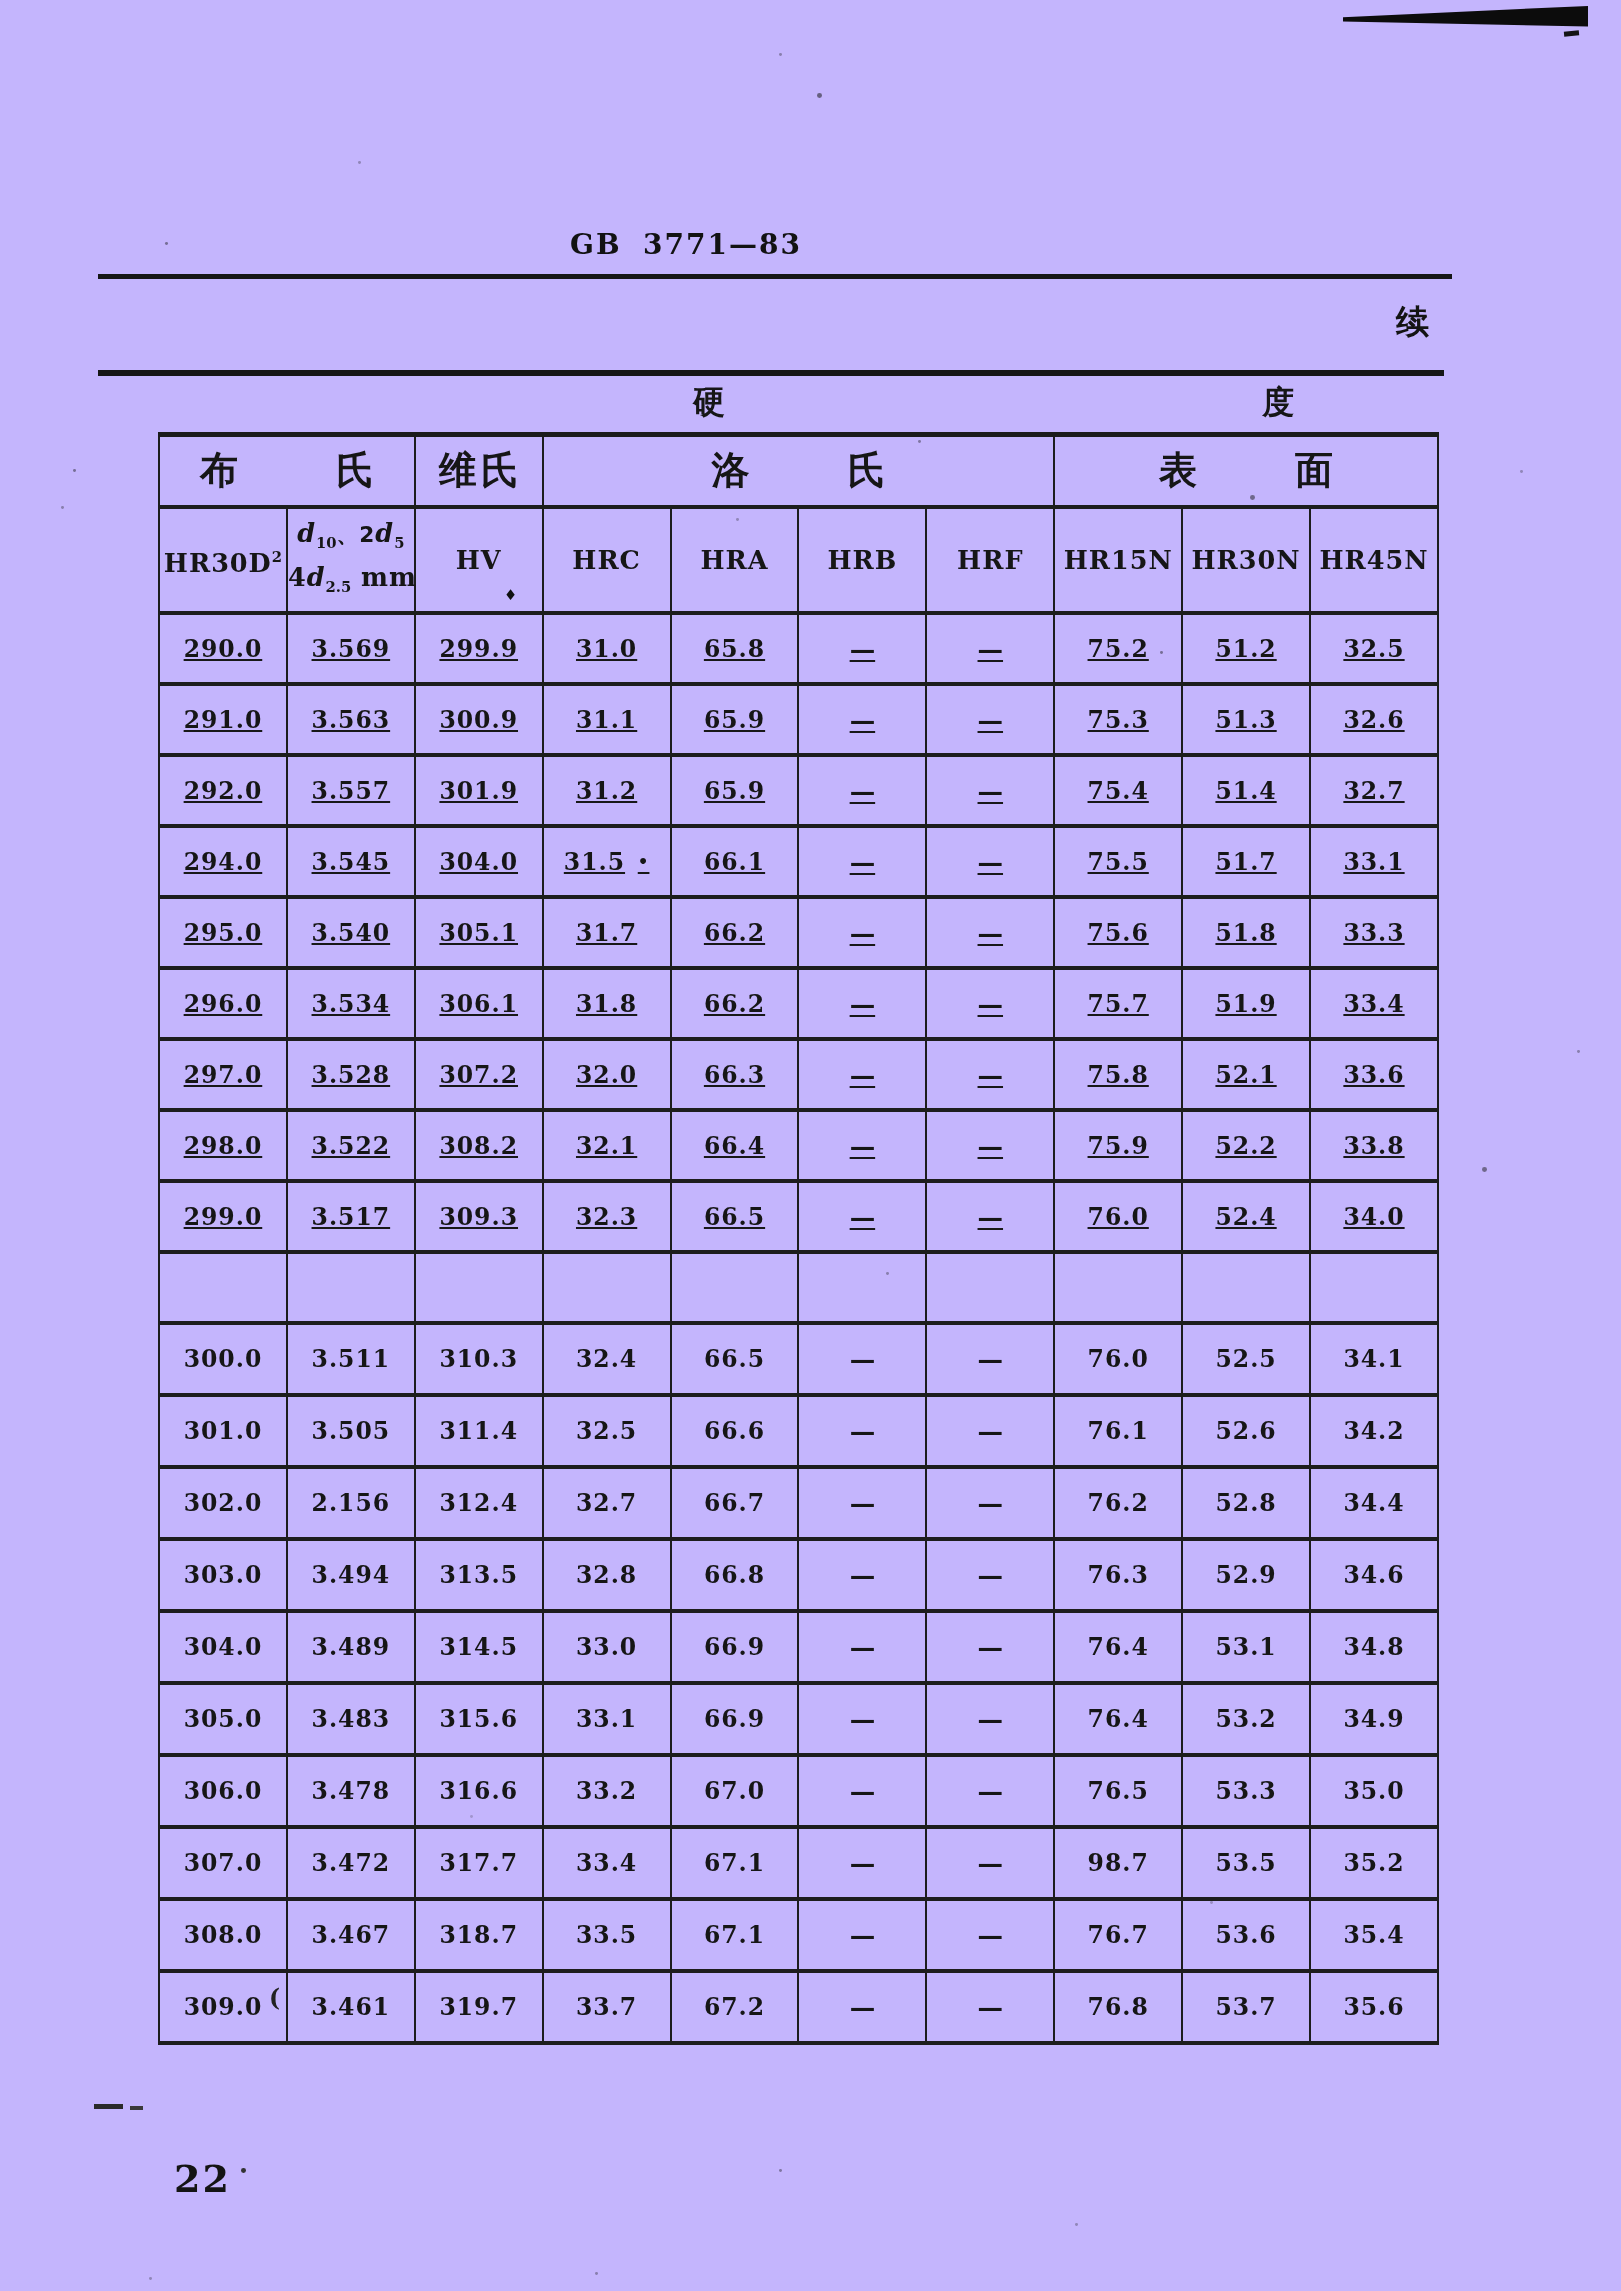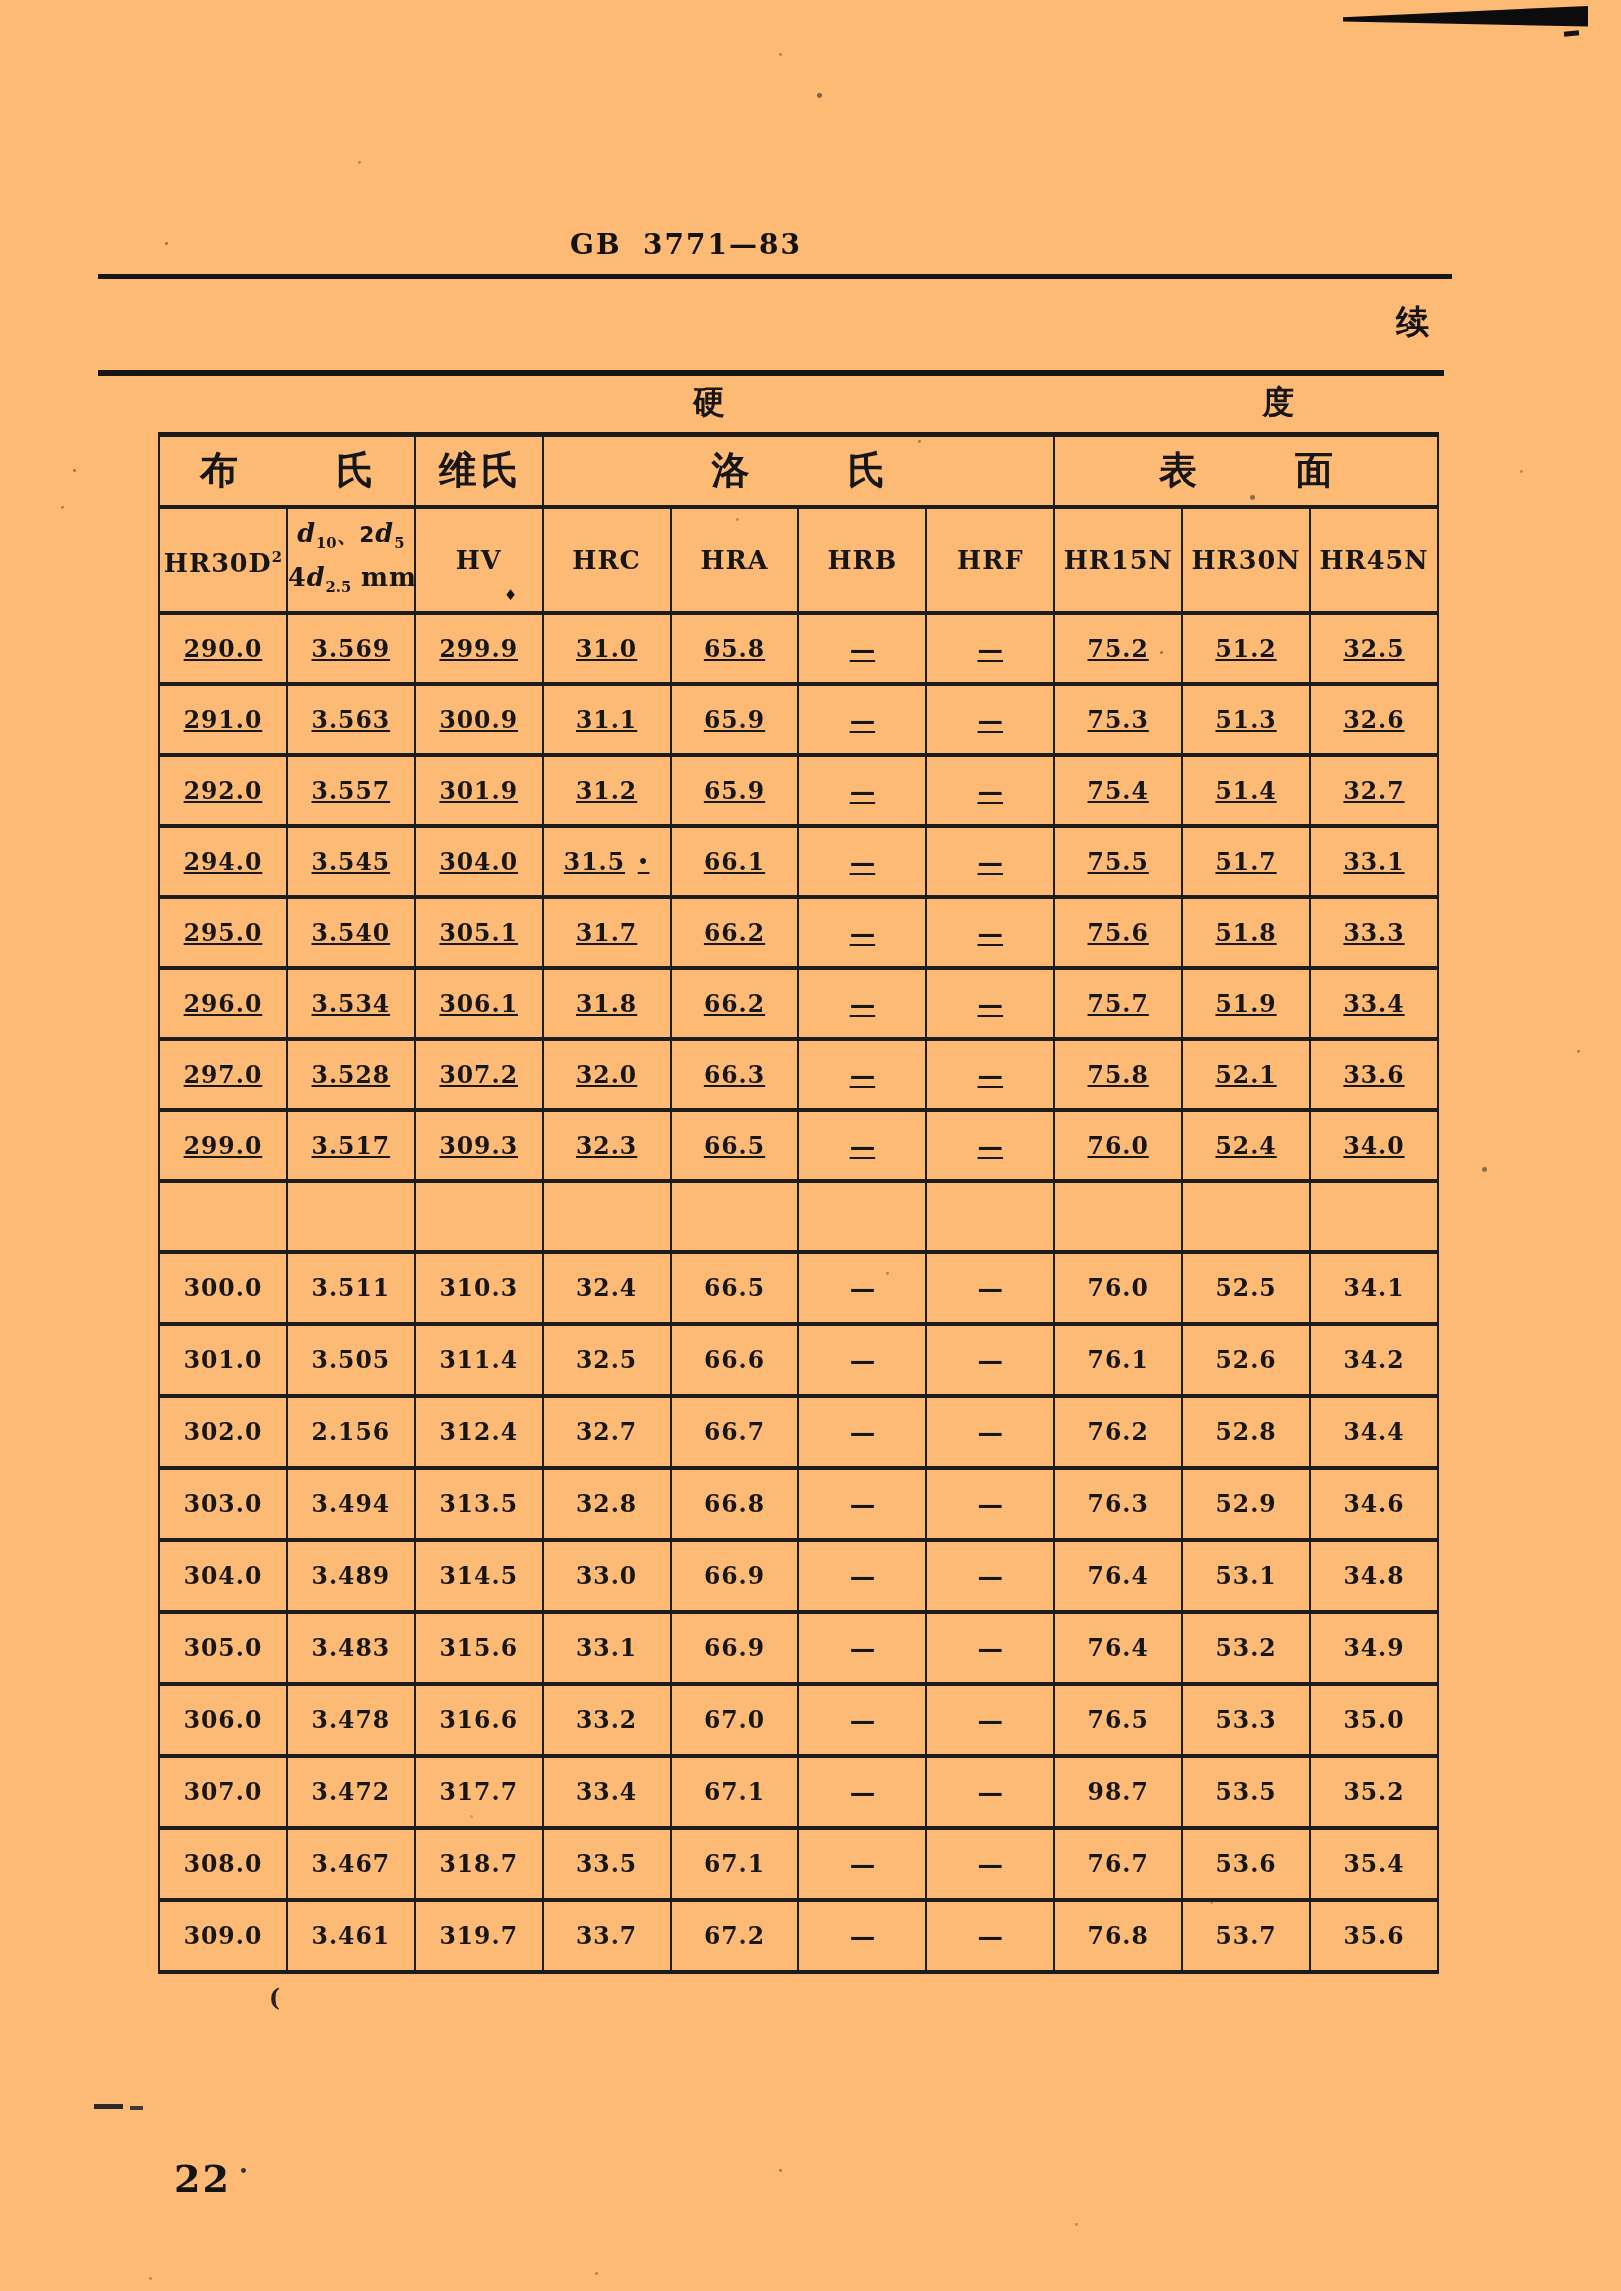--- a/index.html
+++ b/index.html
@@ -1,21 +1,21 @@
 <!DOCTYPE html>
 <html><head>
 <meta charset="utf-8">
 <style>
   * { box-sizing: border-box; margin: 0; padding: 0; }
   html,body { background:#e8e6e0; }
   .page {
     position: relative;
     width: 1621px; height: 2292px;
     margin: 0 auto;
-    background: #fdba74;
+    background: #c4b5fd;
     color: #181818;
     font-family: "DejaVu Serif", serif;
     overflow: hidden;
   }
   .cjk { font-family: "DejaVu Sans", sans-serif; font-weight: 700; }
 
   
   .wedge {
     position:absolute; left:1343px; top:5.9px; width:245px; height:23.5px;
     background:#0c0c0c;
@@ -266,20 +266,32 @@
           <td>307.2</td>
           <td>32.0</td>
           <td>66.3</td>
           <td class="dash">—</td>
           <td class="dash">—</td>
           <td>75.8</td>
           <td>52.1</td>
           <td>33.6</td>
         </tr>
         <tr class="r-data">
+          <td>298.0</td>
+          <td>3.522</td>
+          <td>308.2</td>
+          <td>32.1</td>
+          <td>66.4</td>
+          <td class="dash">—</td>
+          <td class="dash">—</td>
+          <td>75.9</td>
+          <td>52.2</td>
+          <td>33.8</td>
+        </tr>
+        <tr class="r-data">
           <td>299.0</td>
           <td>3.517</td>
           <td>309.3</td>
           <td>32.3</td>
           <td>66.5</td>
           <td class="dash">—</td>
           <td class="dash">—</td>
           <td>76.0</td>
           <td>52.4</td>
           <td>34.0</td>

